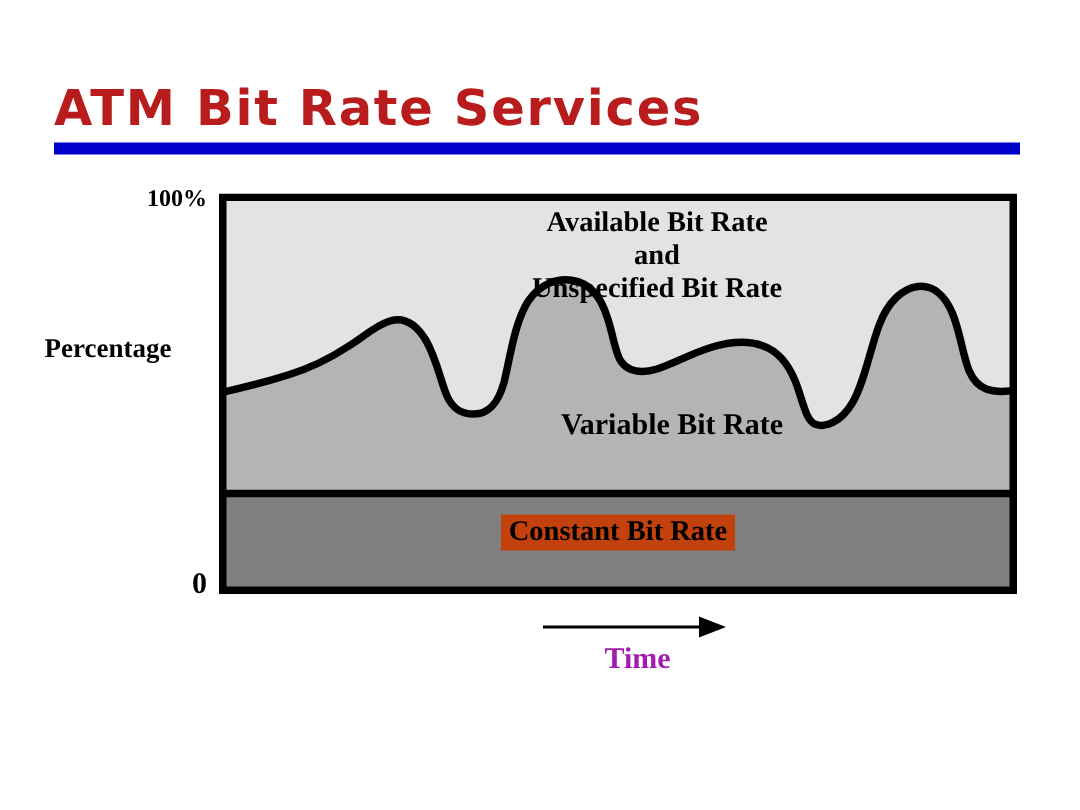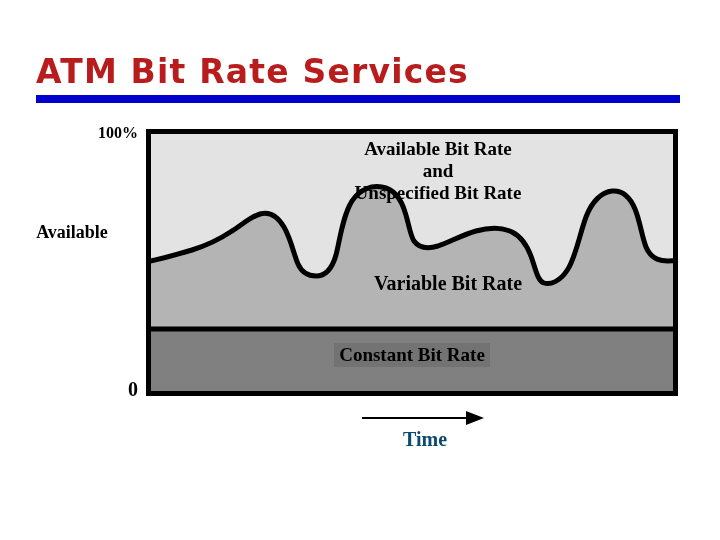--- a/index.html
+++ b/index.html
@@ -104,21 +104,21 @@
     width: 604px;
     font-size: 20px;
   }
   #label-cbr {
     left: 146px;
     top: 344px;
     width: 532px;
     font-size: 19px;
   }
   #label-cbr span {
-    background: #737373;
+    background: #c2410c;
     padding: 1px 5px 2px 5px;
   }
 
   
   #time-axis {
     position: absolute;
     left: 340px;
     top: 406px;
     width: 180px;
     height: 50px;
@@ -129,36 +129,36 @@
     top: 0;
   }
   #time-label {
     position: absolute;
     left: 0;
     top: 22px;
     width: 170px;
     text-align: center;
     font-weight: bold;
     font-size: 20px;
-    color: #0c4a6e;
+    color: #a21caf;
   }
 </style>
 </head>
 <body>
 
 <div id="slide-title">ATM Bit Rate Services</div>
 
 <div id="title-rule"></div>
 
 <div id="y-axis-max">100%</div>
 
 <div id="y-axis-min">0</div>
 
 <div id="y-axis-title">
-  <div>Available</div>
+  <div>Percentage</div>
 </div>
 
 <div id="plot-area">
   <svg id="plot-svg" viewBox="0 0 532 267" preserveAspectRatio="none">
 
     <rect x="0" y="0" width="532" height="267" fill="#e3e3e3"></rect>
 
     <path fill="#b4b4b4" d="M 0,133
              C 14,130 30,126 46,121
              C 62,116 74,110 86,102

